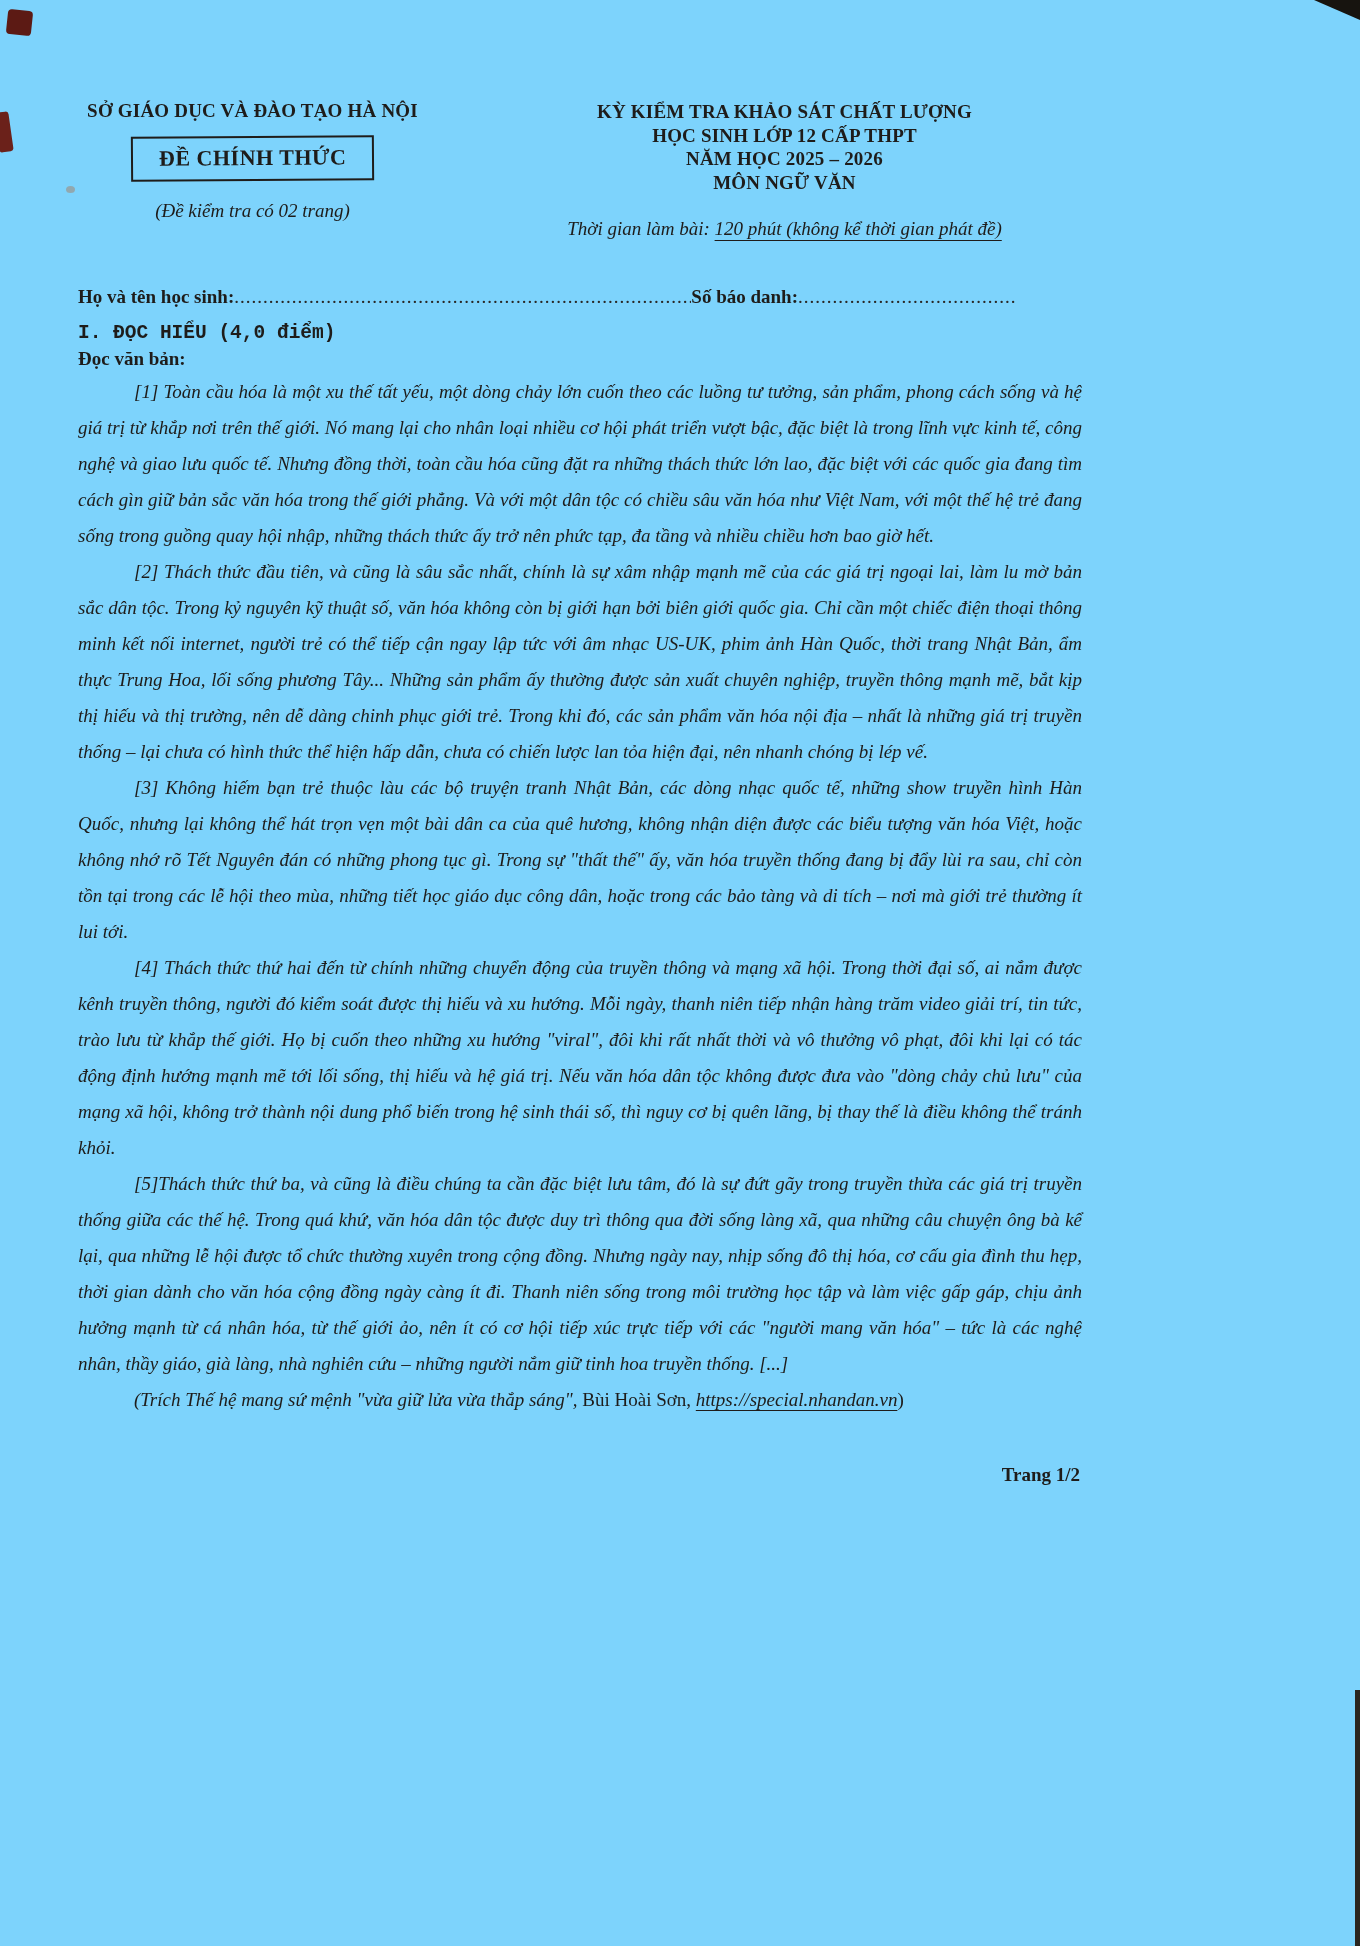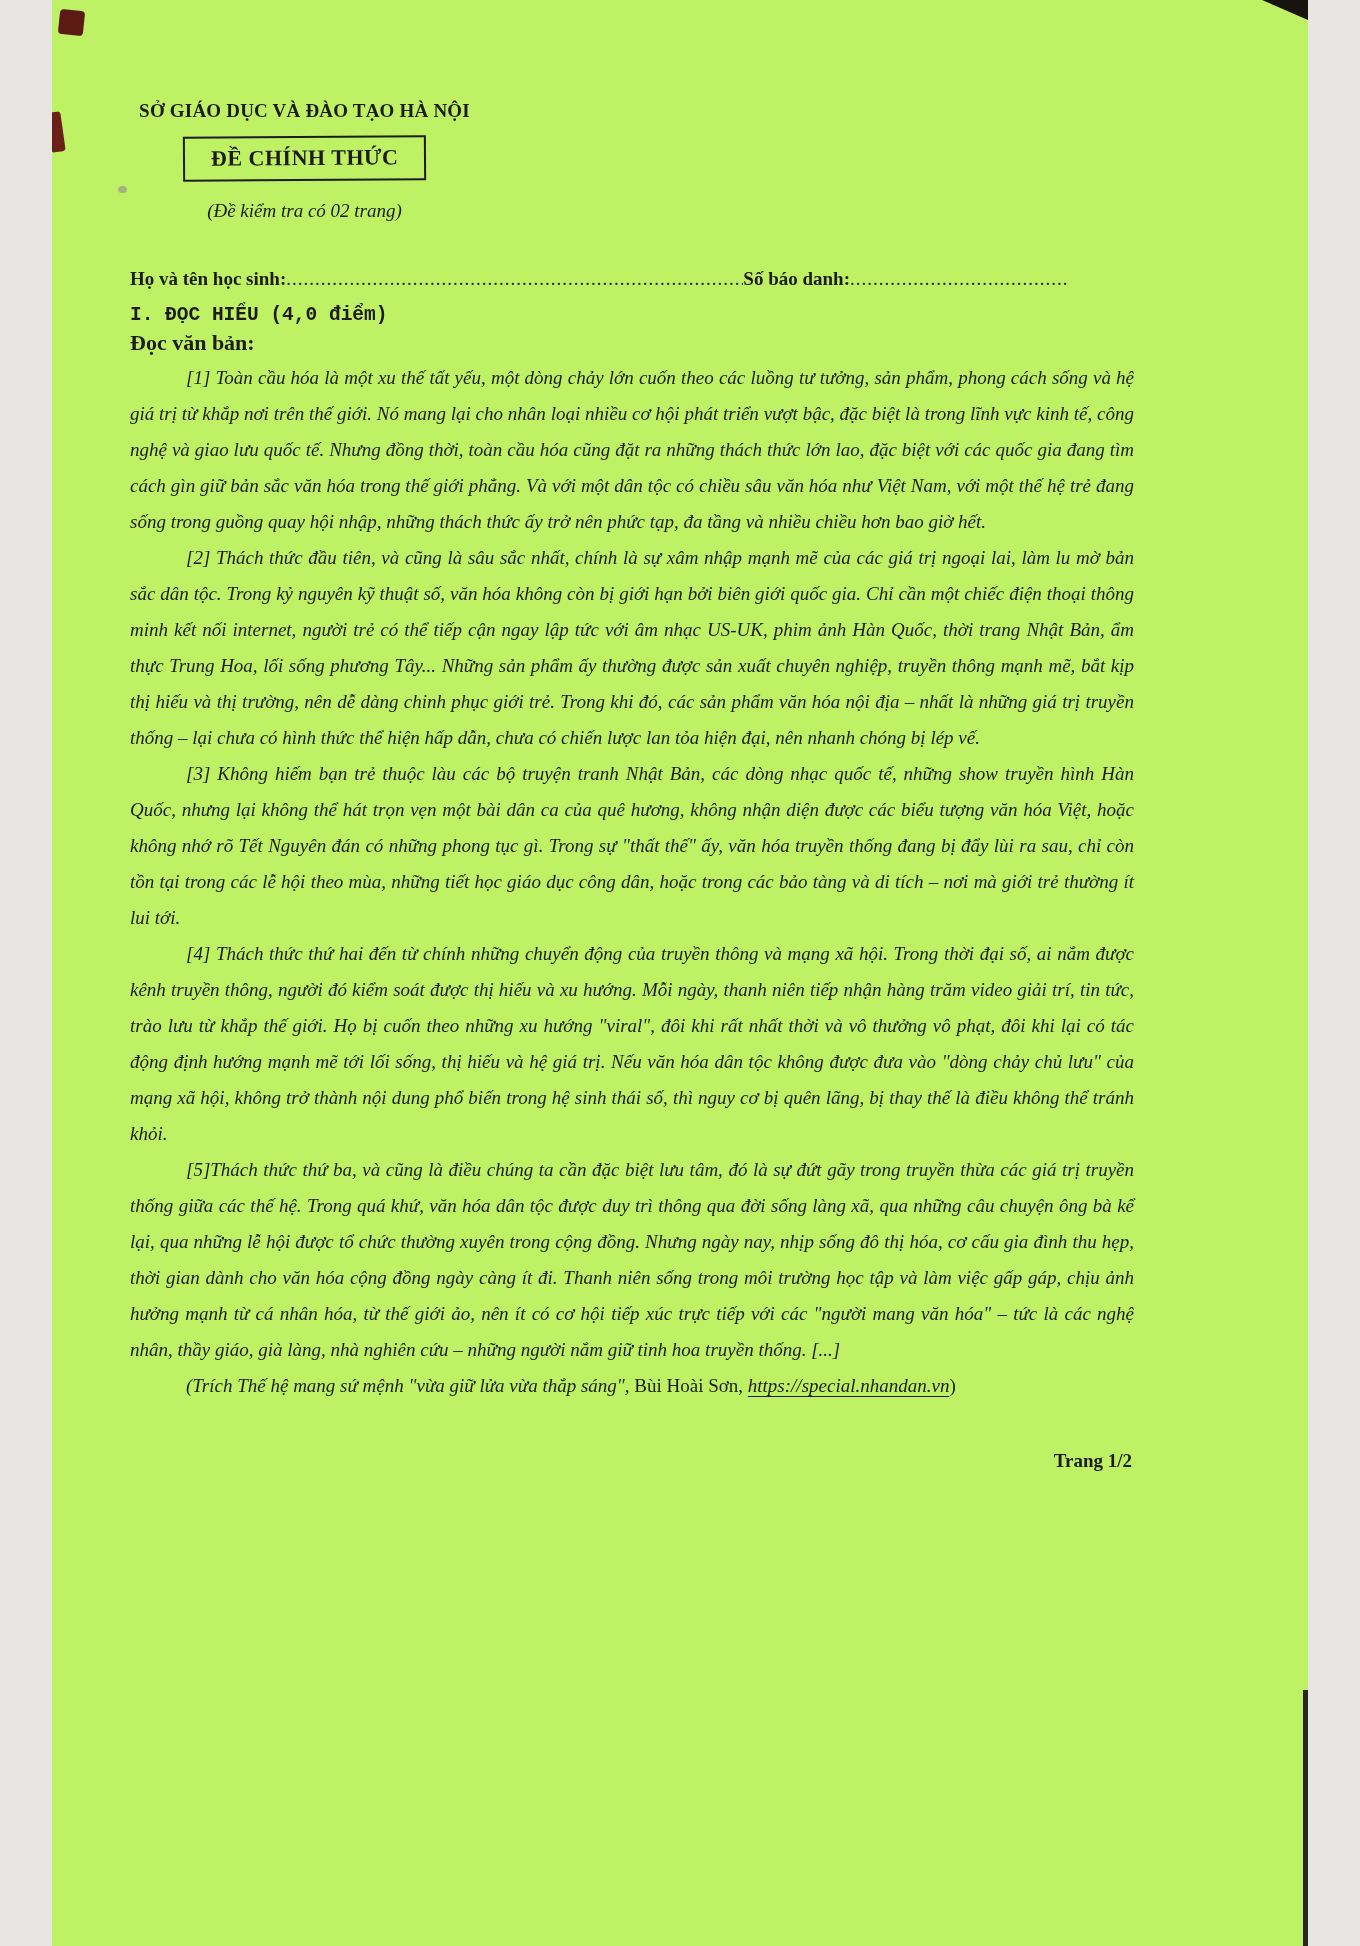--- a/index.html
+++ b/index.html
@@ -2,24 +2,24 @@
 <html><head>
 <meta charset="utf-8">
 <style>
   html,body{margin:0;padding:0;}
   body{
     background:#e8e6e2;
     font-family:"Liberation Serif","DejaVu Serif",serif;
   }
   .page{
     position:relative;
-    width:1256px;
+    width:1360px;
     height:1946px;
     margin:0 auto;
-    background:#bef264;
+    background:#7dd3fc;
     color:#1e1c1a;
     overflow:hidden;
   }
   
   .artifact{position:absolute;}
   .mark-tl1{left:7px;top:10px;width:25px;height:25px;background:#5c1a14;border-radius:4px;transform:rotate(6deg);}
   .mark-tl2{left:-3px;top:112px;width:14px;height:40px;background:#6b211a;border-radius:3px;transform:rotate(-8deg);}
   .corner-tr{right:0;top:0;width:0;height:0;border-top:20px solid #17140f;border-left:46px solid transparent;}
   .edge-br{right:0;top:1690px;width:5px;height:256px;background:#2a251f;}
   .smudge{left:66px;top:186px;width:9px;height:7px;background:#9a958e;border-radius:50%;opacity:.7;}
@@ -55,21 +55,21 @@
     margin-top:46px;
     width:938px;
     font-size:19px;
   }
   .student-label{font-weight:bold;white-space:nowrap;}
   .dots{overflow:hidden;white-space:nowrap;letter-spacing:1px;color:#2a2826;}
   .dots-name{flex:1;}
   .dots-id{width:218px;flex:none;}
 
   .section-heading{margin-top:14px;font-weight:bold;font-size:19.5px;font-family:Liberation Mono, monospace;}
-  .read-instruction{margin-top:4px;font-weight:bold;font-size:22px;}
+  .read-instruction{margin-top:4px;font-weight:bold;font-size:19px;}
   .doc-title{
     margin-top:12px;
     text-align:center;
     font-weight:bold;
     font-size:19.5px;
     letter-spacing:.2px;
   }
   .body-text{margin-top:4px;}
   .body-text p{
     margin:0;
@@ -109,20 +109,30 @@
   <div class="content">
 
     <div class="header">
       <div class="header-left">
         <div class="dept">SỞ GIÁO DỤC VÀ ĐÀO TẠO HÀ NỘI</div>
         <div>
           <span class="official-box">ĐỀ CHÍNH THỨC</span>
         </div>
         <div class="page-note">(Đề kiểm tra có 02 trang)</div>
       </div>
+      <div class="header-right">
+        <div class="hr-line">KỲ KIỂM TRA KHẢO SÁT CHẤT LƯỢNG</div>
+        <div class="hr-line">HỌC SINH LỚP 12 CẤP THPT</div>
+        <div class="hr-line">NĂM HỌC 2025 – 2026</div>
+        <div class="hr-line">MÔN NGỮ VĂN</div>
+        <div class="time-line">
+          <span>Thời gian làm bài:</span>
+          <span class="time-value">120 phút (không kể thời gian phát đề)</span>
+        </div>
+      </div>
     </div>
 
     <div class="student-line">
       <span class="student-label">Họ và tên học sinh:</span>
       <span class="dots dots-name">....................................................................................................</span>
       <span class="student-label">Số báo danh:</span>
       <span class="dots dots-id">....................................................</span>
     </div>
 
     <div class="section-heading">I. ĐỌC HIỂU (4,0 điểm)</div>

